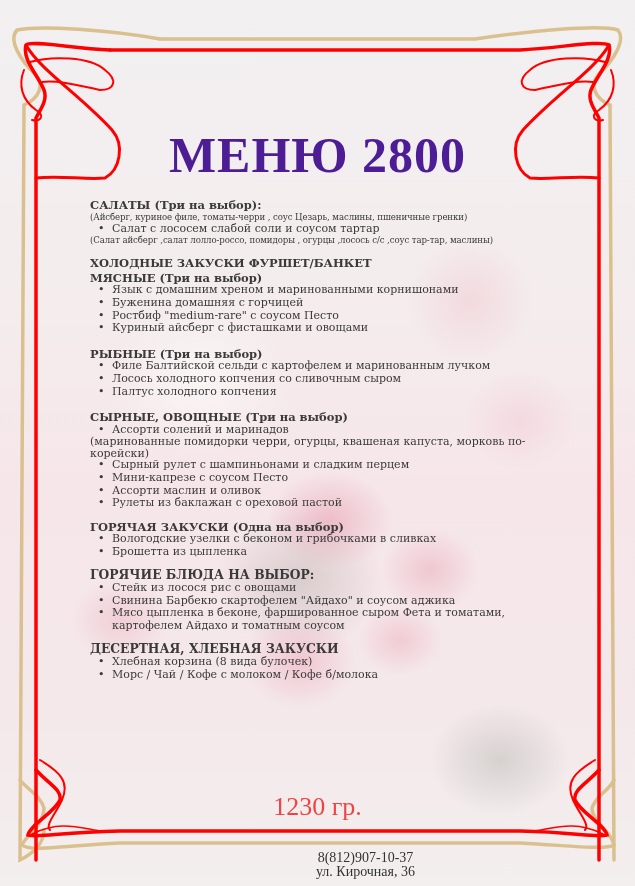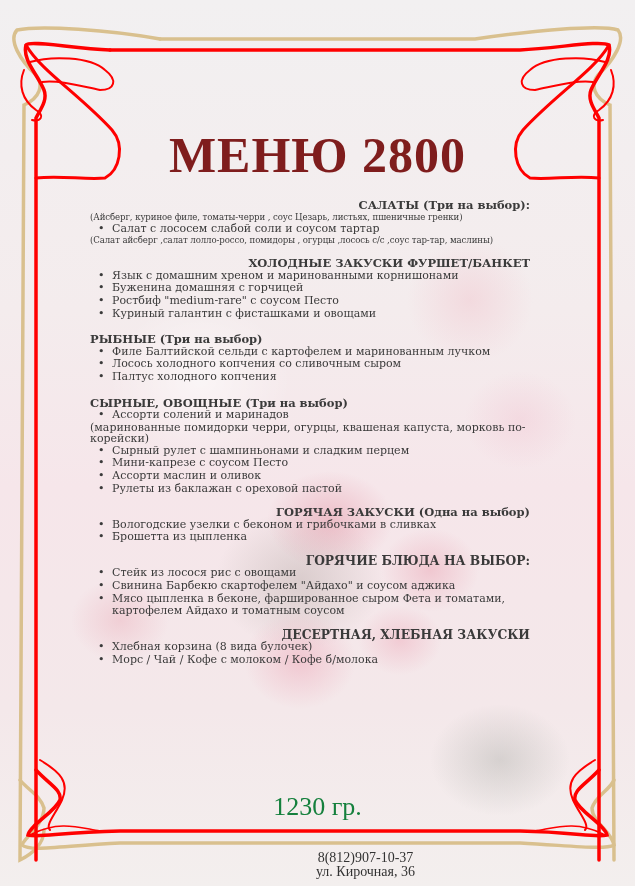--- a/index.html
+++ b/index.html
@@ -18,40 +18,40 @@
       radial-gradient(ellipse 120px 100px at 300px 580px, rgba(120,110,100,0.22), transparent 70%),
       radial-gradient(ellipse 100px 80px at 500px 760px, rgba(110,120,110,0.22), transparent 70%),
       radial-gradient(ellipse 130px 110px at 200px 380px, rgba(255,255,255,0.55), transparent 70%),
       linear-gradient(180deg, #f2f0f1 0%, #f4eced 35%, #f6e6ea 55%, #f4e8ea 80%, #f3efee 100%);
   }
   svg.frame { position: absolute; left: 0; top: 0; pointer-events: none; }
 
   .title {
     position: absolute; left: 0; width: 635px; top: 126px; text-align: center;
     font-family: "Liberation Serif", "DejaVu Serif", serif;
-    font-size: 50px; font-weight: bold; letter-spacing: 1px; color: #7f1d1d;
+    font-size: 50px; font-weight: bold; letter-spacing: 1px; color: #4c1d95;
   }
   .menu {
     position: absolute; left: 90px; top: 199px; width: 440px;
     font-size: 11px; line-height: 12.6px;
   }
-  .sec-h { font-weight: bold; font-size: 11.5px; margin: 0; text-align: right; }
+  .sec-h { font-weight: bold; font-size: 11.5px; margin: 0; }
   .sec-h.big { font-size: 12.3px; }
   .sub-h { font-weight: bold; font-size: 11.5px; margin-top: 2px; }
   ul { margin: 0; padding: 0; list-style: none; }
   li { padding-left: 22px; position: relative; white-space: nowrap; }
   li::before { content: "•"; position: absolute; left: 8px; }
   li.wrap { white-space: normal; padding-right: 0; width: 420px; }
   .note { font-size: 8.6px; line-height: 11px; white-space: nowrap; letter-spacing: -0.1px; }
   .note-wrap { font-size: 11px; line-height: 11.5px; }
   .gap { height: 11px; }
 
   .price {
     position: absolute; left: 0; width: 635px; top: 792px; text-align: center;
-    font-family: "Liberation Serif", serif; font-size: 26px; color: #15803d;
+    font-family: "Liberation Serif", serif; font-size: 26px; color: #ef4444;
   }
   .contacts {
     position: absolute; left: 0; width: 635px; top: 851px; text-align: center;
     font-family: "Liberation Serif", serif; font-size: 14px; line-height: 14px; color: #333; margin-left: 48px;
   }
 </style>
 </head>
 <body>
 
 <svg class="frame" width="635" height="886" viewBox="0 0 635 886">
@@ -78,34 +78,35 @@
     <path stroke-width="1.5" d="M32,834 C60,820 80,828 100,831"></path>
     <path stroke-width="1.5" d="M603,834 C575,820 555,828 535,831"></path>
   </g>
 </svg>
 
 <div class="title">МЕНЮ 2800</div>
 
 <div class="menu">
 
   <div class="sec-h">САЛАТЫ (Три на выбор):</div>
-  <div class="note">(Айсберг, куриное филе, томаты-черри , соус Цезарь, листьях, пшеничные гренки)</div>
+  <div class="note">(Айсберг, куриное филе, томаты-черри , соус Цезарь, маслины, пшеничные гренки)</div>
   <ul>
     <li>Салат с лососем слабой соли и соусом тартар</li>
   </ul>
   <div class="note">(Салат айсберг ,салат лолло-россо, помидоры , огурцы ,лосось с/с ,соус тар-тар, маслины)</div>
 
   <div class="gap"></div>
 
   <div class="sec-h">ХОЛОДНЫЕ ЗАКУСКИ ФУРШЕТ/БАНКЕТ</div>
+  <div class="sub-h">МЯСНЫЕ (Три на выбор)</div>
   <ul>
     <li>Язык с домашним хреном  и маринованными корнишонами</li>
     <li>Буженина домашняя с горчицей</li>
     <li>Ростбиф "medium-rare" с соусом Песто</li>
-    <li>Куриный галантин с фисташками и овощами</li>
+    <li>Куриный айсберг с фисташками и овощами</li>
   </ul>
 
   <div class="gap"></div>
 
   <div class="sub-h">РЫБНЫЕ (Три на выбор)</div>
   <ul>
     <li>Филе Балтийской сельди с картофелем и маринованным лучком</li>
     <li>Лосось холодного копчения со сливочным сыром</li>
     <li>Палтус холодного копчения</li>
   </ul>

